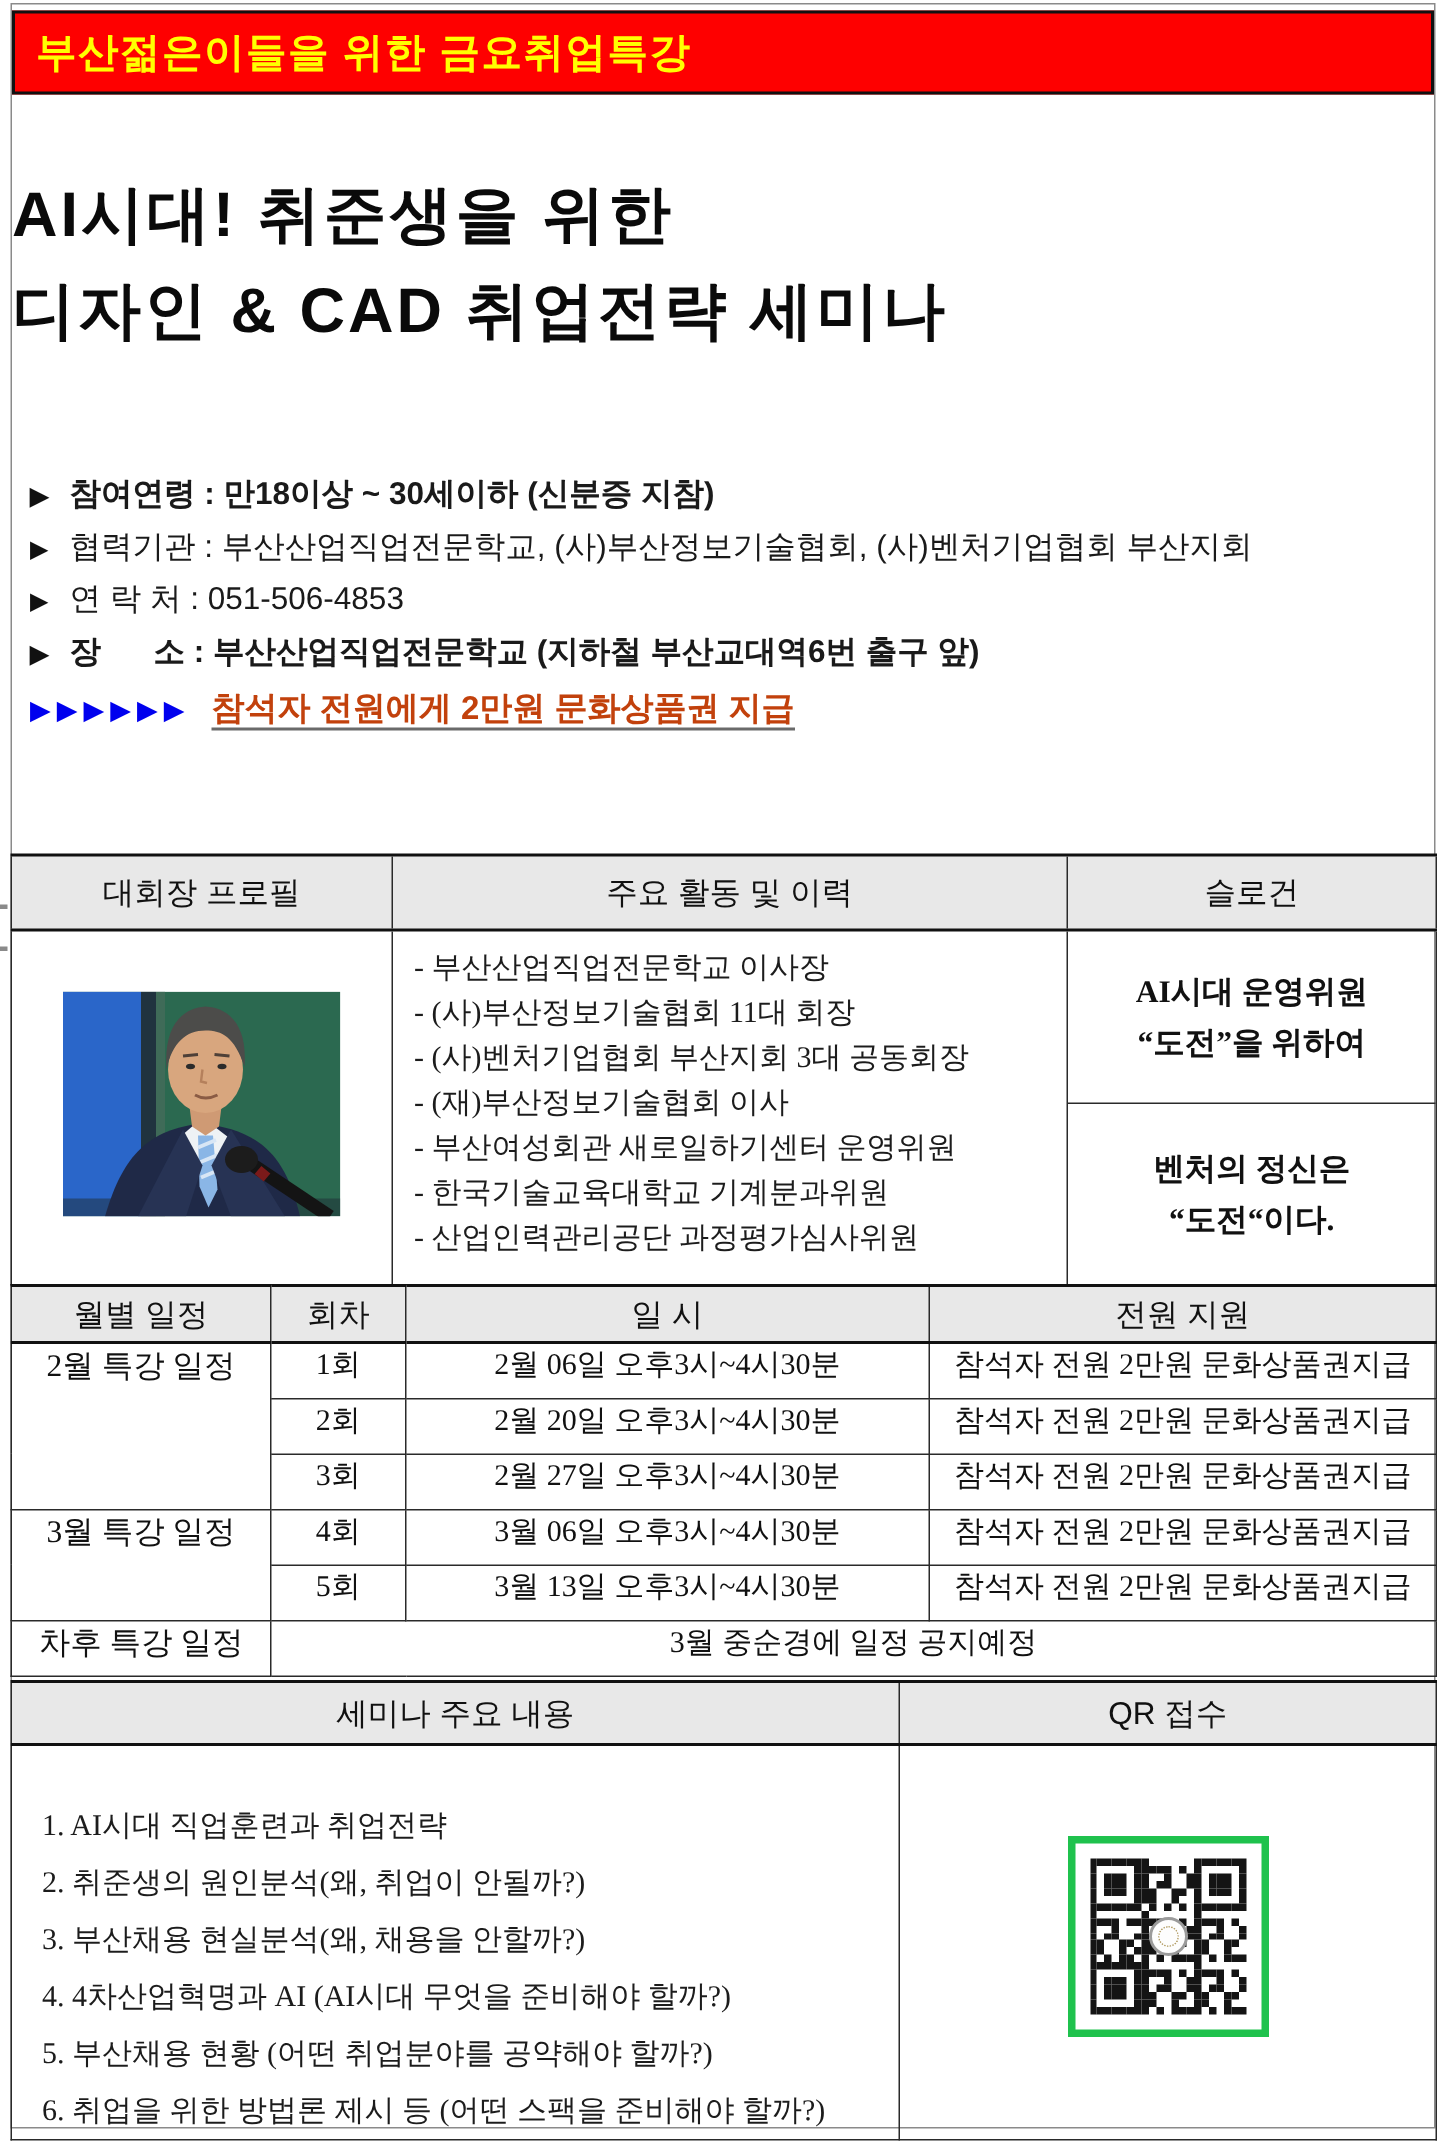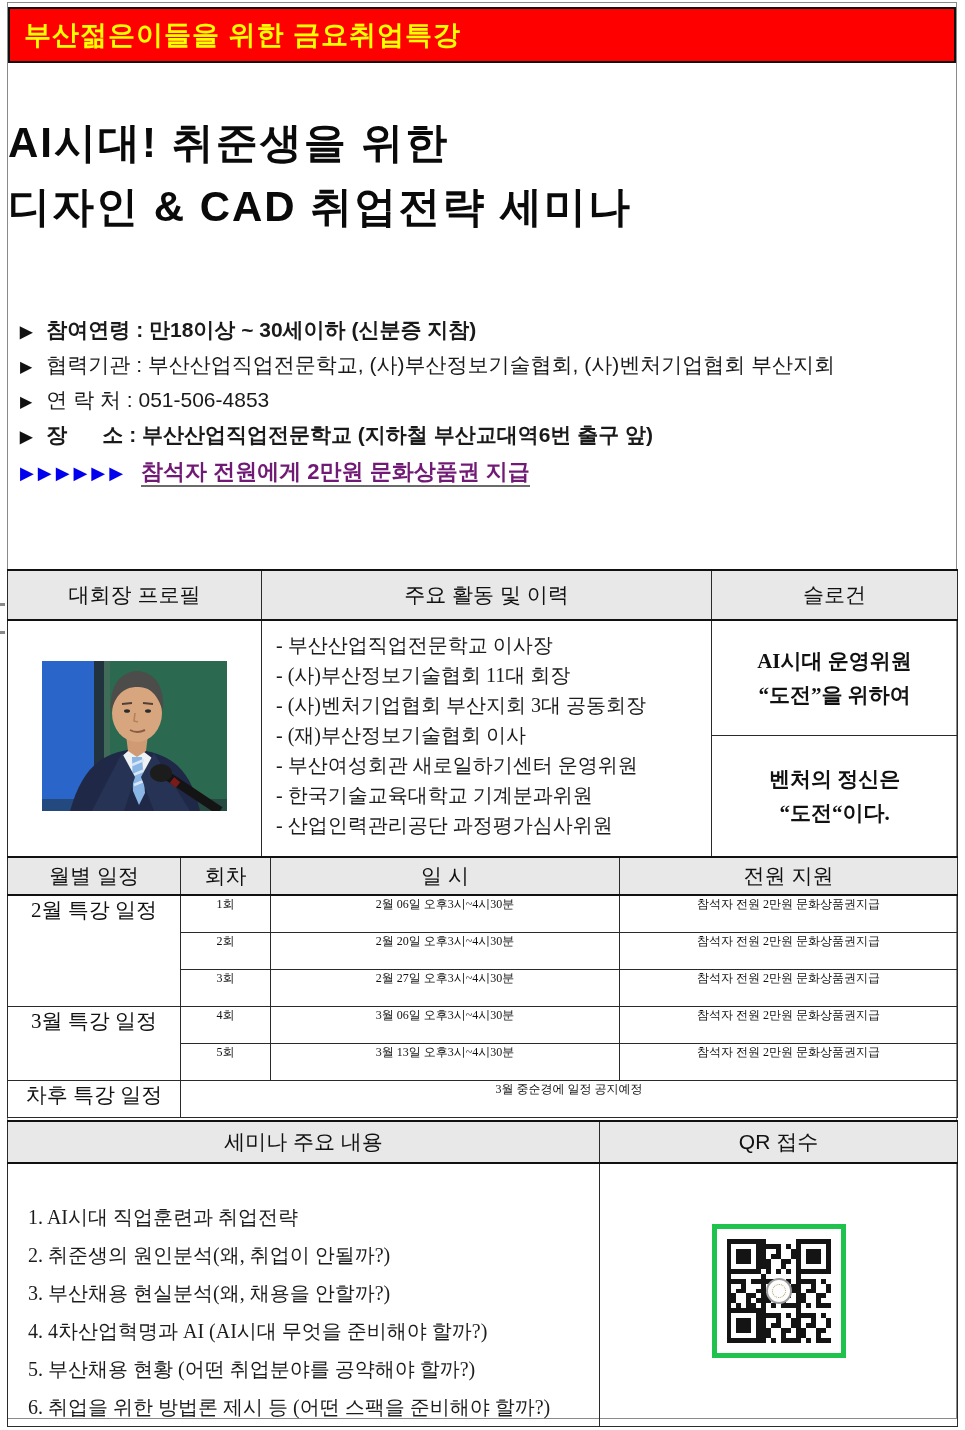--- a/index.html
+++ b/index.html
@@ -30,21 +30,21 @@
   }
 
   
   .info-list{margin-top:74px;padding-left:12px;}
   .info-item{font-size:21px;line-height:33px;white-space:pre-wrap;color:#1a1a1a;}
   .info-item.bold{font-weight:bold;}
   .bullet{font-size:16px;margin-right:14px;color:#111;}
   .highlight-row{padding-left:12px;font-size:22px;line-height:34px;margin-top:2px;cursor:pointer;}
   .hl-arrows{color:#0000ee;letter-spacing:4px;font-size:18px;margin-right:14px;}
   .hl-text{
-    color:#701a75;font-weight:bold;border-bottom:2px solid #6a6a6a;padding-bottom:1px;
+    color:#c2410c;font-weight:bold;border-bottom:2px solid #6a6a6a;padding-bottom:1px;
   }
 
   
   table.tbl{border-collapse:collapse;table-layout:fixed;position:absolute;left:-1px;width:950px;}
   table.tbl th,table.tbl td{border:1px solid #2a2a2a;padding:0;vertical-align:top;box-sizing:border-box;}
   table.tbl th{
     background:#e8e8e8;font-weight:normal;font-size:21px;vertical-align:middle;
     border-bottom:2px solid #111;border-top:2px solid #111;
   }
   .serif{font-family:"Liberation Serif",serif;}
@@ -59,21 +59,21 @@
   .slogan-cell{padding:0 !important;}
   .slogan-box{
     height:120px;display:flex;flex-direction:column;justify-content:center;
     text-align:center;font-size:21px;font-weight:bold;line-height:34px;
   }
   .slogan-box.top{height:114px;border-bottom:1px solid #2a2a2a;}
 
   
   .schedule{top:853px;}
   .schedule th{height:38px;}
-  .schedule td{vertical-align:middle;text-align:center;font-size:12px;height:37px;}
+  .schedule td{vertical-align:middle;text-align:center;font-size:20px;height:37px;}
   .schedule .group-label{font-size:21px;}
   .schedule .sfoot td{height:37px;}
 
   
   .bottom{top:1117px;}
   .bottom th{height:42px;margin-top:40px;}
   .bottom td{height:256px;}
   .topics-cell{padding:34px 0 0 20px !important;}
   .topic-line{font-size:20px;line-height:38px;color:#1c1c1c;}
   .qr-cell{vertical-align:top;}

